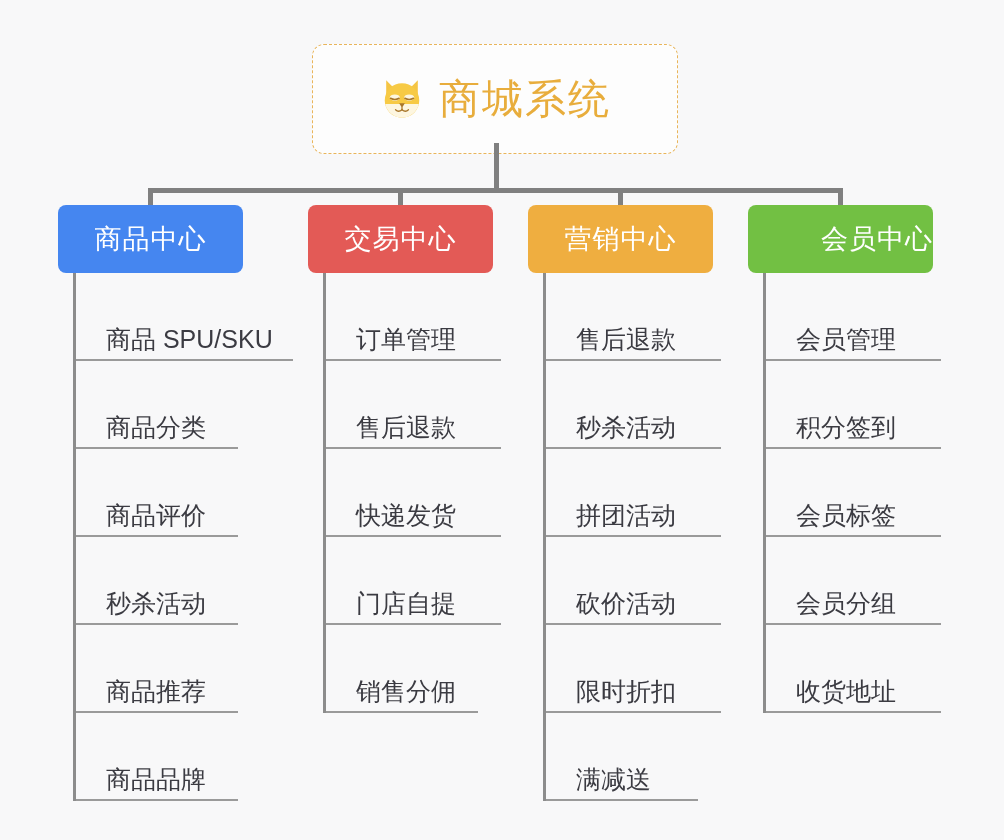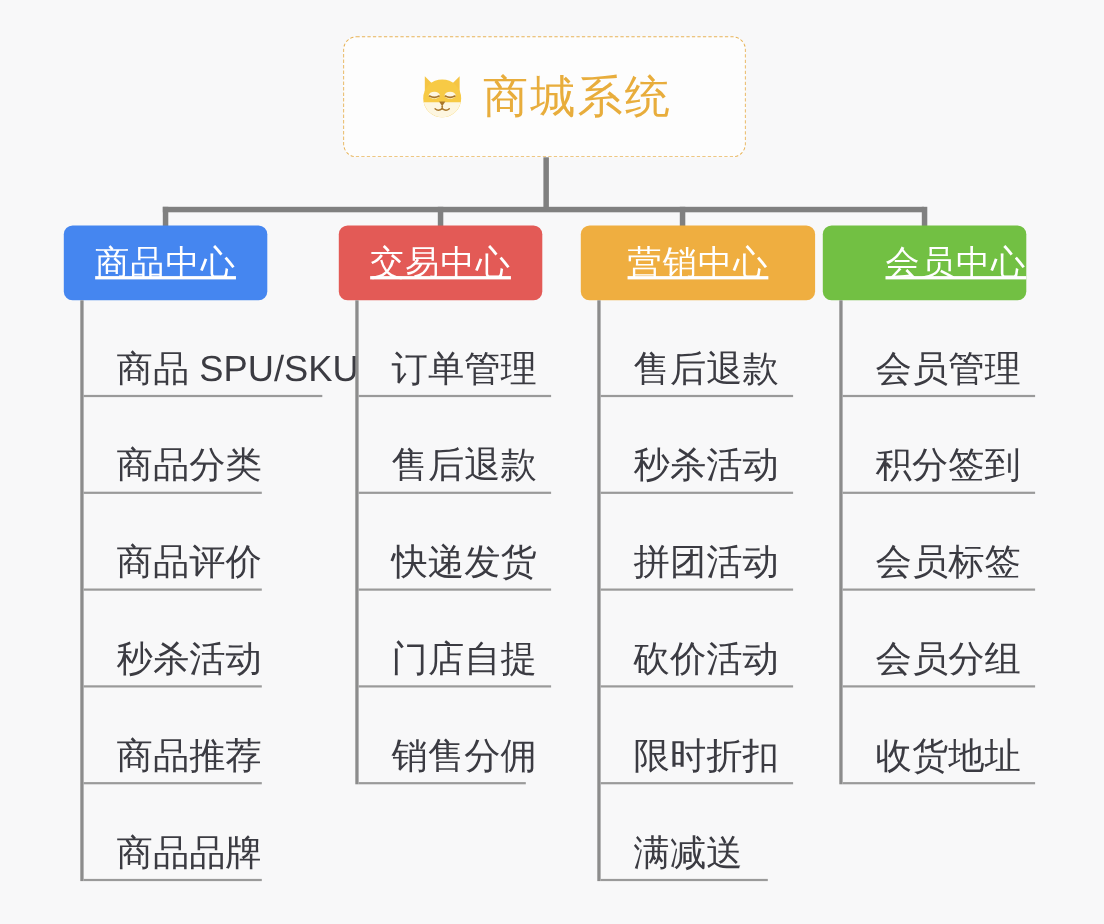--- a/index.html
+++ b/index.html
@@ -17,21 +17,21 @@
   #mindmap {
     position: relative;
     width: 1004px;
     height: 840px;
   }
 
   
   .root-node {
     position: absolute;
     left: 312px;
-    top: 33px;
+    top: 44px;
     width: 366px;
     height: 110px;
     box-sizing: border-box;
     background: #fdfdfd;
     border: 1px dashed #e9b55a;
     border-radius: 12px;
     display: flex;
     align-items: center;
     justify-content: center;
   }
@@ -91,48 +91,47 @@
   .col-2 { left: 528px; width: 222px; }
   .col-3 { left: 748px; width: 222px; }
 
   .cat-box {
     height: 68px;
     border-radius: 8px;
     display: flex;
     align-items: center;
     justify-content: center;
     color: #ffffff;
-    font-size: 31px;
+    font-size: 27px;
     letter-spacing: 1px;
     box-sizing: border-box;
-    text-decoration: underline;
   }
   .col-0 .cat-box { width: 185px; }
   .col-1 .cat-box { width: 185px; }
-  .col-2 .cat-box { width: 213px; }
+  .col-2 .cat-box { width: 185px; }
   .col-3 .cat-box { width: 185px; }
 
   
   .leaf-list {
     position: relative;
     margin-left: 15px;
     padding-left: 0;
     border-left: 3px solid #8c8c8c;
   }
   .leaf {
     position: relative;
     height: 88px;
     box-sizing: border-box;
     display: flex;
     align-items: flex-end;
     padding-left: 30px;
     padding-bottom: 5px;
   }
   .leaf-label {
-    font-size: 33px;
+    font-size: 25px;
     color: #3b3b42;
     line-height: 1.1;
     white-space: nowrap;
     padding-bottom: 3px;
   }
   .leaf-underline {
     position: absolute;
     left: 0;
     bottom: 0;
     height: 2px;

